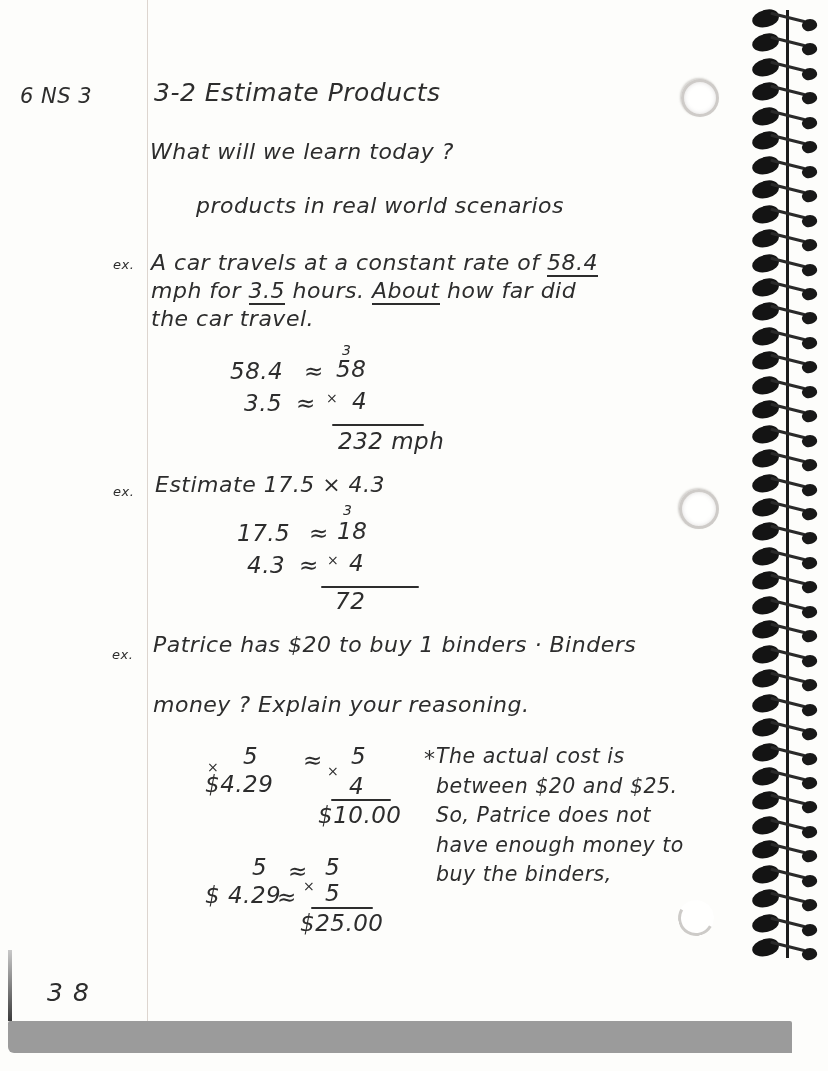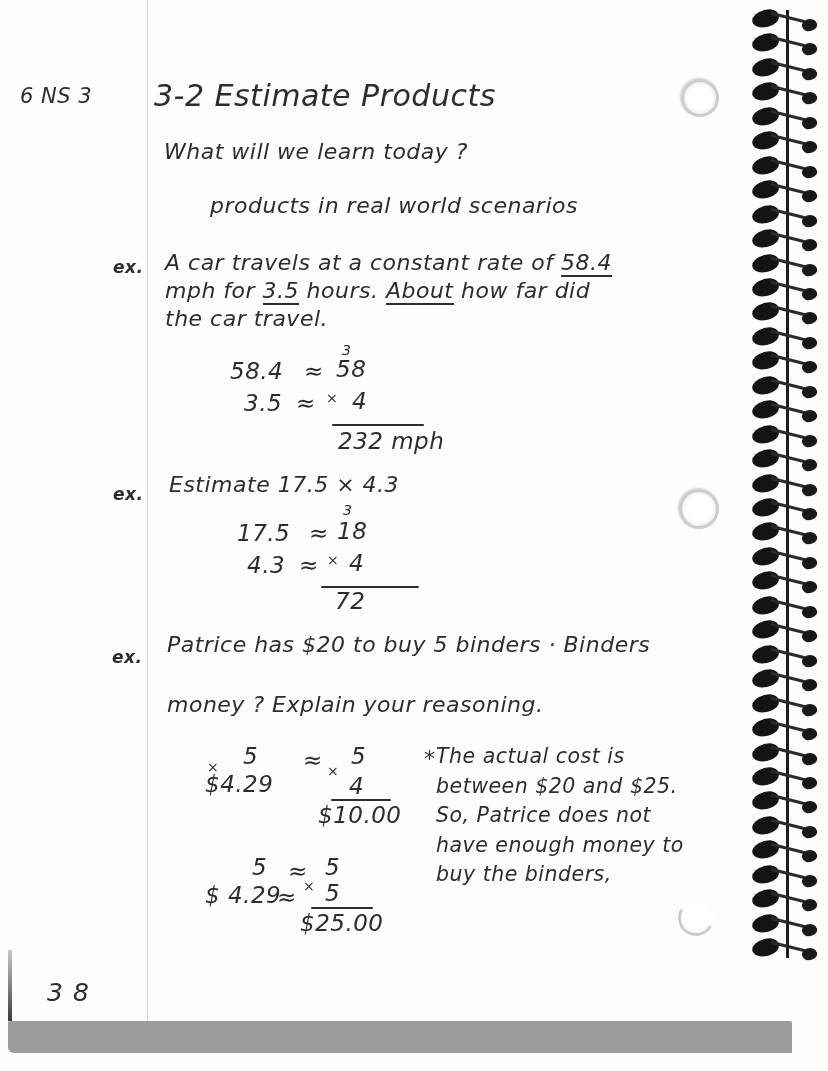--- a/index.html
+++ b/index.html
@@ -10,22 +10,22 @@
   }
   .abs{position:absolute;}
   .hand{
     font-family:"DejaVu Sans",sans-serif;
     font-style:italic;
     color:var(--ink,#2d2d2d);
     letter-spacing:0.5px;
     white-space:nowrap;
   }
   .u{border-bottom:2px solid var(--ink,#2d2d2d);padding-bottom:0px;}
-  .ex-label{font-size:17px;font-weight:bold;}
-  .body-line{font-size:22px;line-height:28px;margin-left:14px;}
+  .ex-label{font-size:13px;}
+  .body-line{font-size:22px;line-height:28px;}
   .math{font-size:23px;}
   .sm{font-size:14px;}
   .carry{font-size:14px;}
   .rule{background:var(--ink,#2d2d2d);height:2px;border-radius:1px;}
   .margin-line{
     left:147px;top:0;width:1px;height:1021px;
     background:rgba(195,180,172,0.55);
   }
   
   .hole{
@@ -72,21 +72,21 @@
 </style>
 </head>
 <body>
 
 <div class="stage" style="--ink: #2d2d2d;">
 
   <div class="abs margin-line"></div>
 
   <div class="abs hand" style="left:20px;top:84px;font-size:21px;">6 NS 3</div>
 
-  <div class="abs hand" style="left:154px;top:78px;font-size:30px;">3-2 Estimate Products</div>
+  <div class="abs hand" style="left:154px;top:78px;font-size:25px;">3-2 Estimate Products</div>
 
   <div class="abs hand body-line" style="left:150px;top:138px;">What will we learn today ?</div>
   <div class="abs hand body-line" style="left:196px;top:192px;">products in real world scenarios</div>
 
   <div class="abs hand ex-label" style="left:113px;top:257px;">ex.</div>
   <div class="abs hand body-line" style="left:151px;top:249px;text-align:center;">
     <span>A car travels at a constant rate of</span>
     <span class="u">58.4</span>
   </div>
   <div class="abs hand body-line" style="left:151px;top:277px;">
@@ -121,21 +121,21 @@
     <span class="abs hand math" style="left:102px;top:20px;">18</span>
     <span class="abs hand math" style="left:12px;top:54px;">4.3</span>
     <span class="abs hand math" style="left:64px;top:54px;">≈</span>
     <span class="abs hand sm" style="left:92px;top:54px;">×</span>
     <span class="abs hand math" style="left:114px;top:52px;">4</span>
     <div class="abs rule" style="left:86px;top:88px;width:98px;"></div>
     <span class="abs hand math" style="left:100px;top:90px;">72</span>
   </div>
 
   <div class="abs hand ex-label" style="left:112px;top:647px;">ex.</div>
-  <div class="abs hand body-line" style="left:153px;top:631px;">Patrice has $20 to buy 5 binders · Binders</div>
+  <div class="abs hand body-line" style="left:153px;top:631px;">Patrice has $20 to buy 1 binders · Binders</div>
   <div class="abs hand body-line" style="left:153px;top:691px;">money ? Explain your reasoning.</div>
 
   <div class="abs" style="left:205px;top:743px;width:220px;height:90px;">
     <span class="abs hand sm" style="left:2px;top:16px;">×</span>
     <span class="abs hand math" style="left:38px;top:0px;">5</span>
     <span class="abs hand math" style="left:0px;top:28px;">$4.29</span>
     <span class="abs hand math" style="left:98px;top:4px;">≈</span>
     <span class="abs hand sm" style="left:122px;top:20px;">×</span>
     <span class="abs hand math" style="left:146px;top:0px;">5</span>
     <span class="abs hand math" style="left:144px;top:30px;">4</span>

